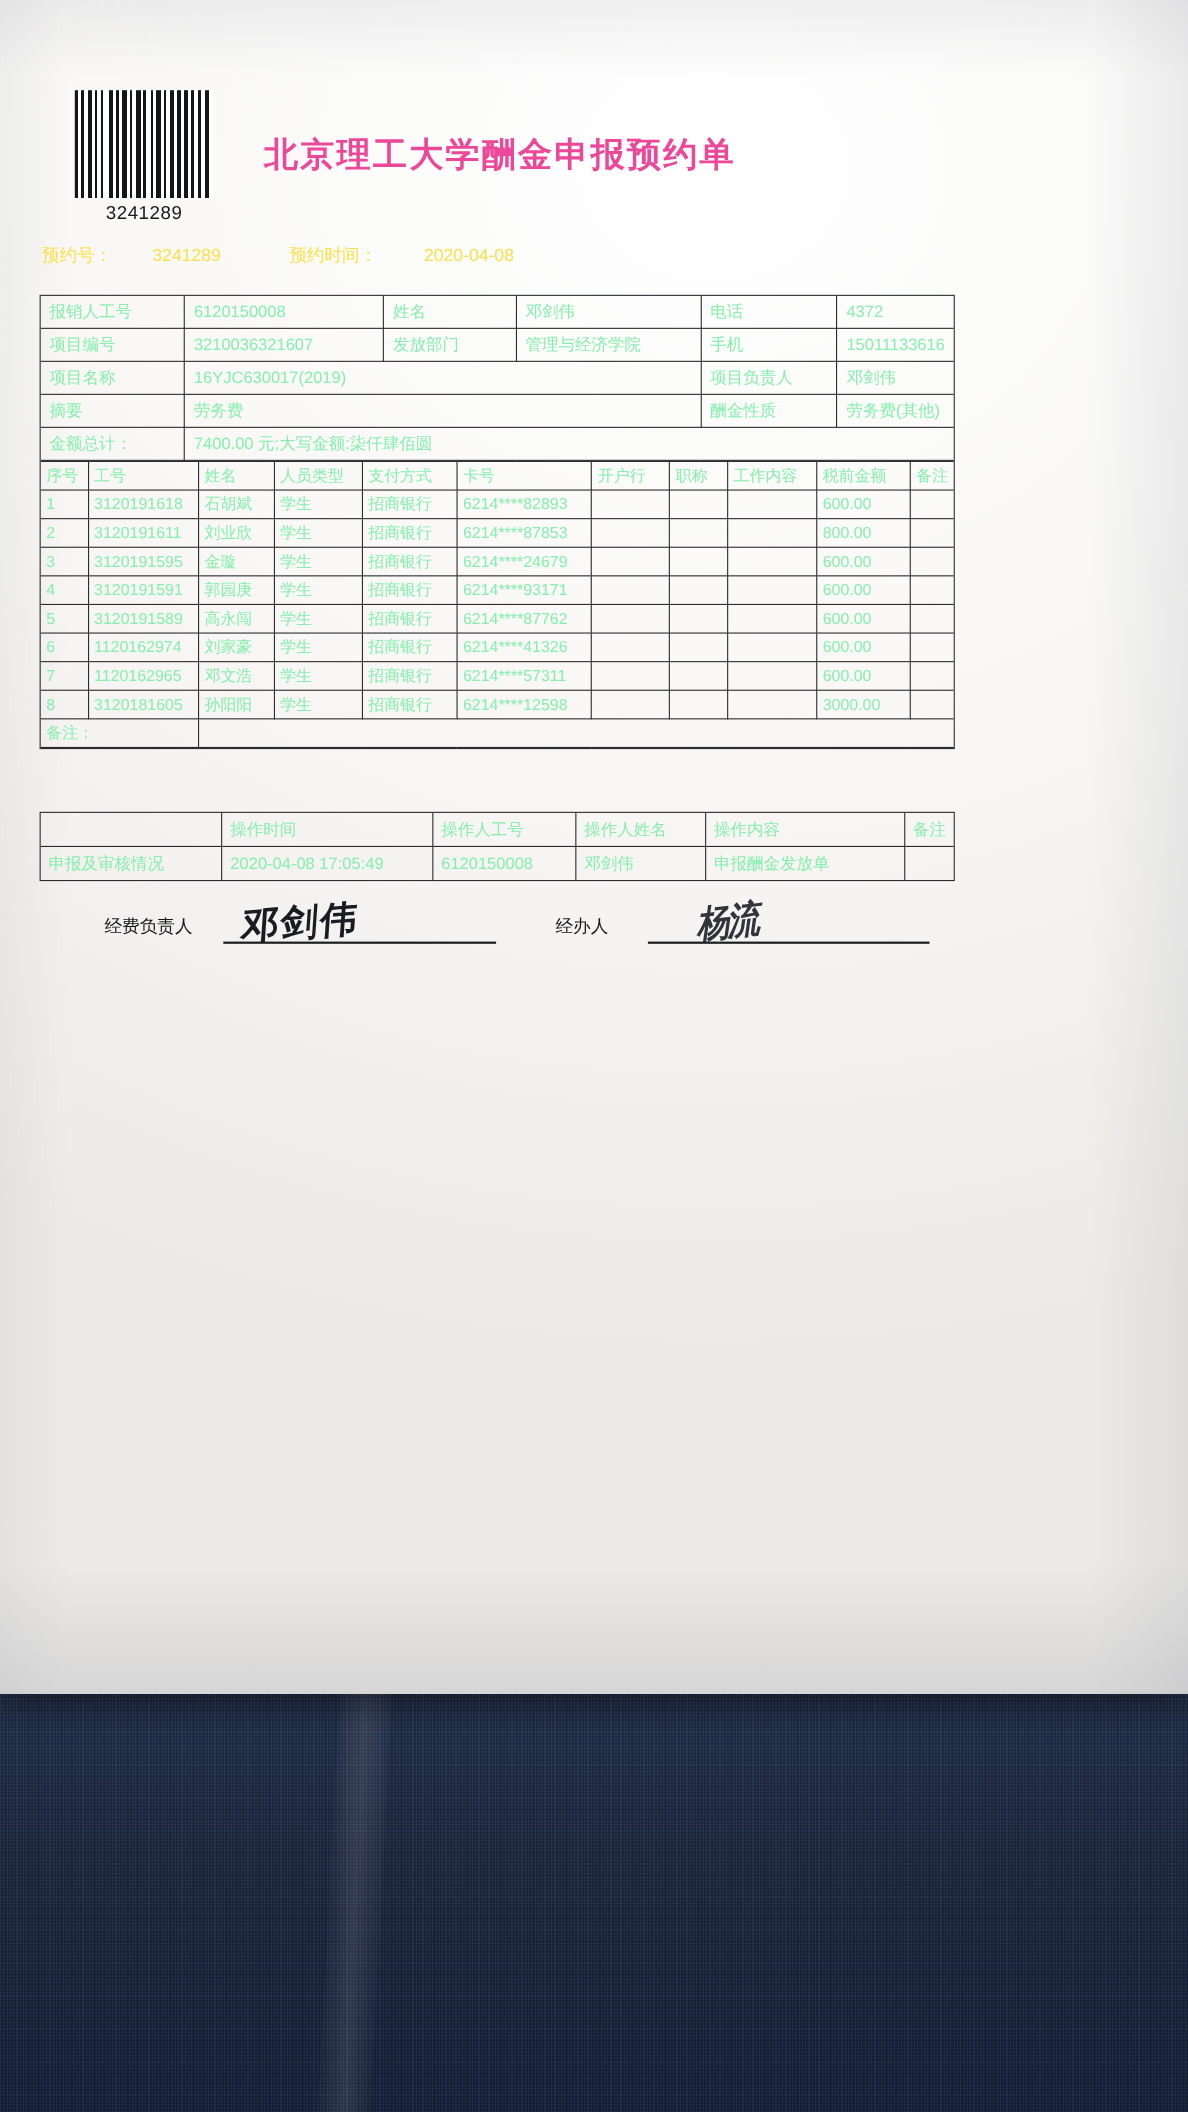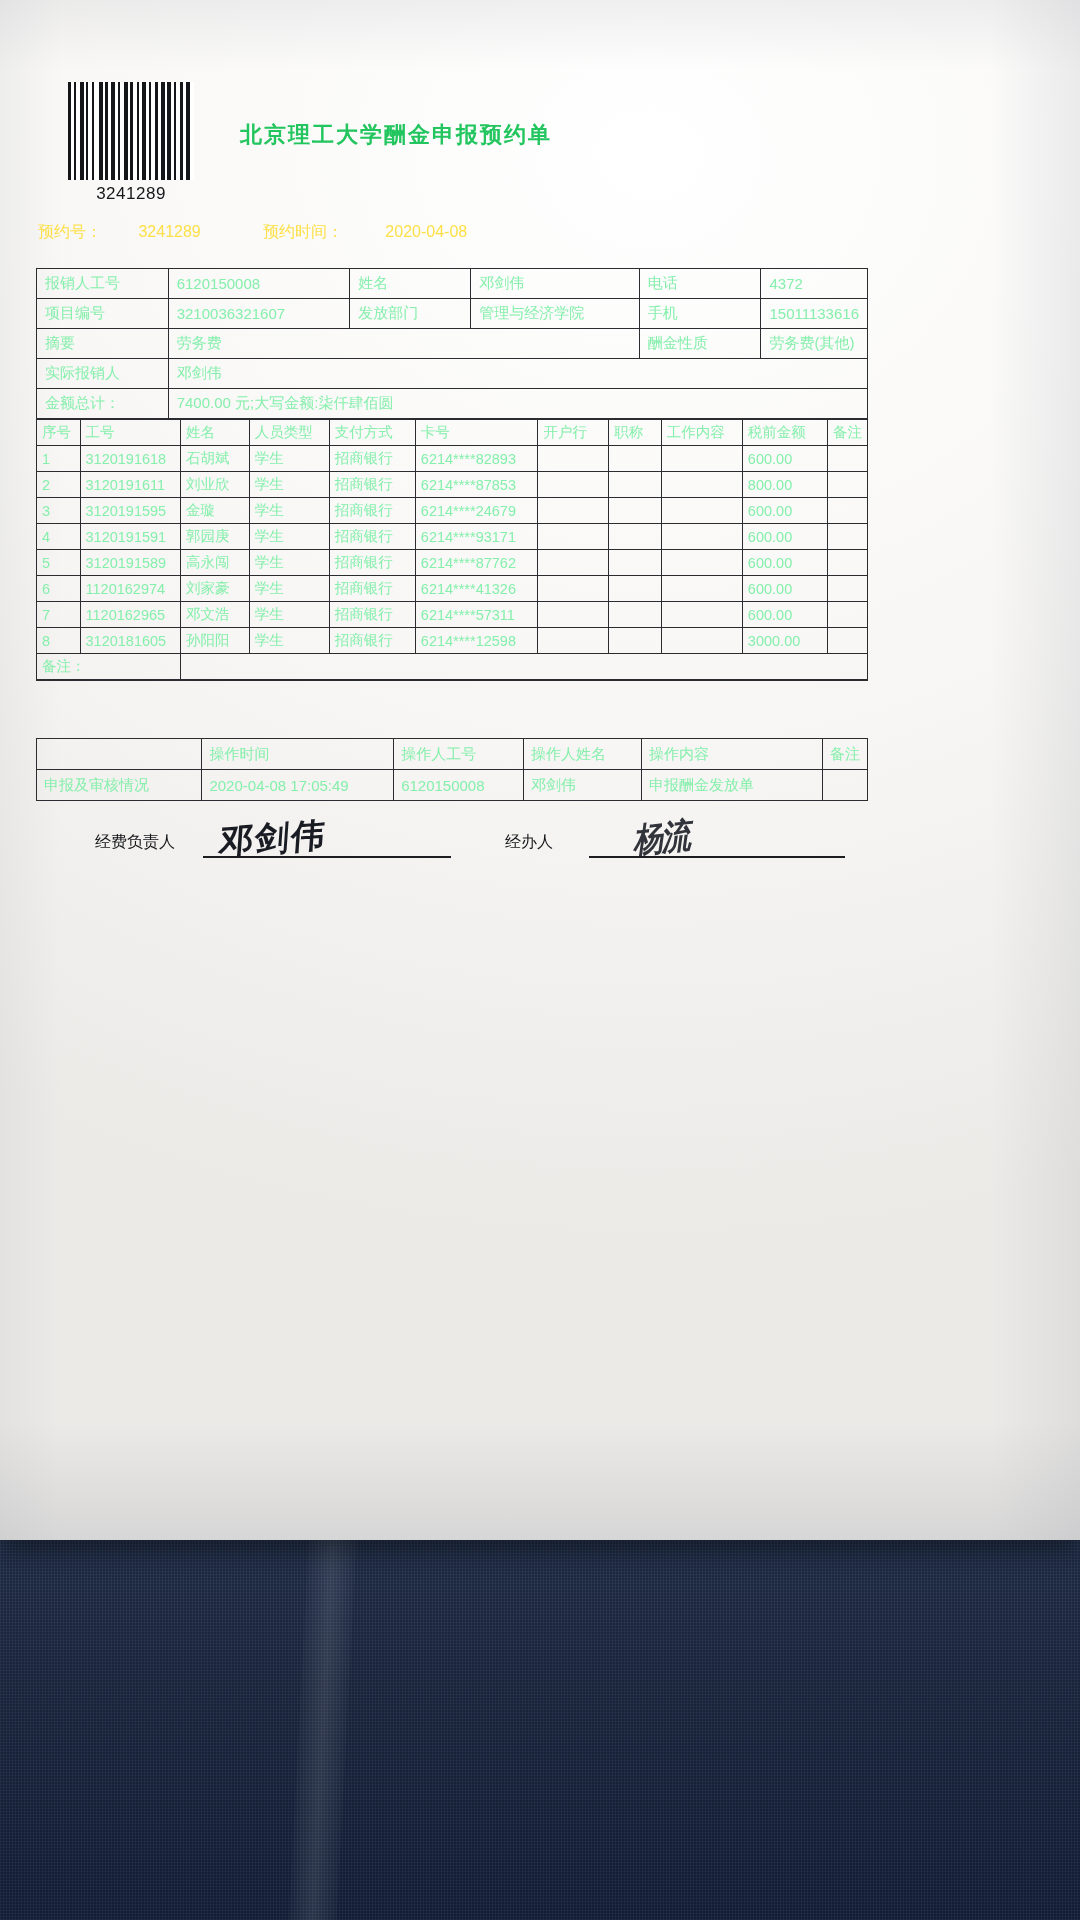--- a/index.html
+++ b/index.html
@@ -102,24 +102,24 @@
     margin-top: 4px;
     font-size: 17px;
     letter-spacing: 0.5px;
     color: #16181b;
   }
 
   .doc-title {
     position: absolute;
     left: 240px;
     top: 120px;
-    font-size: 22px;
+    font-size: 31px;
     font-weight: 700;
     letter-spacing: 2px;
-    color: #22c55e;
+    color: #ec4899;
     font-family: "DejaVu Sans", "Liberation Sans", sans-serif;
   }
 
   
   .meta-row {
     position: absolute;
     left: 38px;
     top: 222px;
     width: 640px;
     font-size: 16px;
@@ -278,28 +278,30 @@
         </tr>
         <tr>
           <td class="no-left">项目编号</td>
           <td>3210036321607</td>
           <td>发放部门</td>
           <td>管理与经济学院</td>
           <td>手机</td>
           <td class="no-right">15011133616</td>
         </tr>
         <tr>
+          <td class="no-left">项目名称</td>
+          <td colspan="3">16YJC630017(2019)</td>
+          <td>项目负责人</td>
+          <td class="no-right">邓剑伟</td>
+        </tr>
+        <tr>
           <td class="no-left">摘要</td>
           <td colspan="3">劳务费</td>
           <td>酬金性质</td>
           <td class="no-right">劳务费(其他)</td>
-        </tr>
-        <tr>
-          <td class="no-left">实际报销人</td>
-          <td colspan="5" class="no-right">邓剑伟</td>
         </tr>
         <tr>
           <td class="no-left">金额总计：</td>
           <td colspan="5" class="no-right">7400.00 元;大写金额:柒仟肆佰圆</td>
         </tr>
       </tbody>
         </table>
 
       <table class="grid">
         <tbody>

